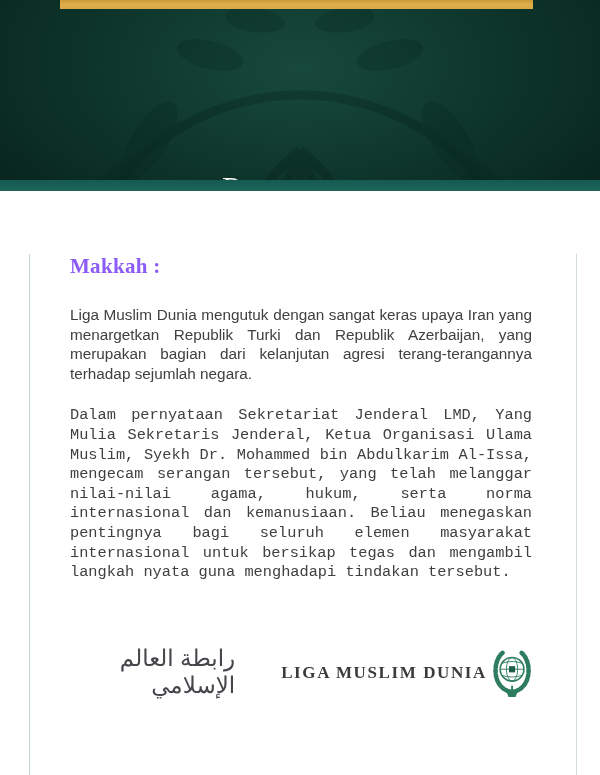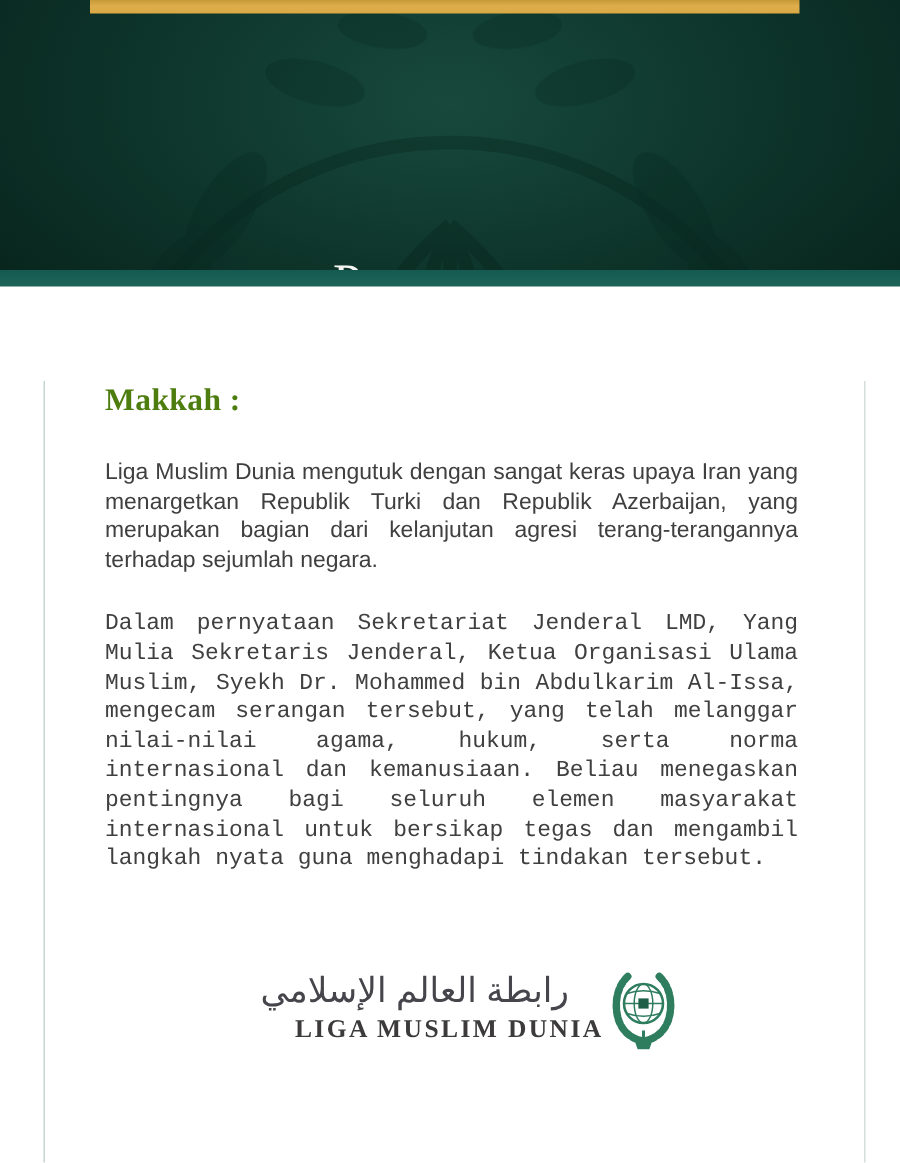--- a/index.html
+++ b/index.html
@@ -64,21 +64,21 @@
     background: #ffffff;
     border-left: 1px solid #c3d6d0;
     border-right: 1px solid #d4dedb;
     padding: 0 44px 0 40px;
   }
   .location-heading {
     margin-top: 63px;
     font-family: "Liberation Serif", serif;
     font-weight: 700;
     font-size: 21px;
-    color: #4d7c0f;
+    color: #8b5cf6;
     letter-spacing: 0.3px;
   }
   .body-paragraph {
     margin-top: 26px;
     font-size: 15.3px;
     line-height: 19.6px;
     color: #404040;
     text-align: justify;
     text-justify: inter-word;
   }
@@ -87,21 +87,20 @@
   
   .logo-block {
     margin-top: 60px;
     display: flex;
     justify-content: center;
     align-items: center;
     gap: 5px;
   }
   .logo-names {
     display: flex;
-    flex-direction: column;
     align-items: center;
   }
   .logo-arabic {
     font-size: 23px;
     line-height: 27px;
     color: #45454b;
     direction: rtl;
   }
   .logo-latin {
     margin-top: 2px;

